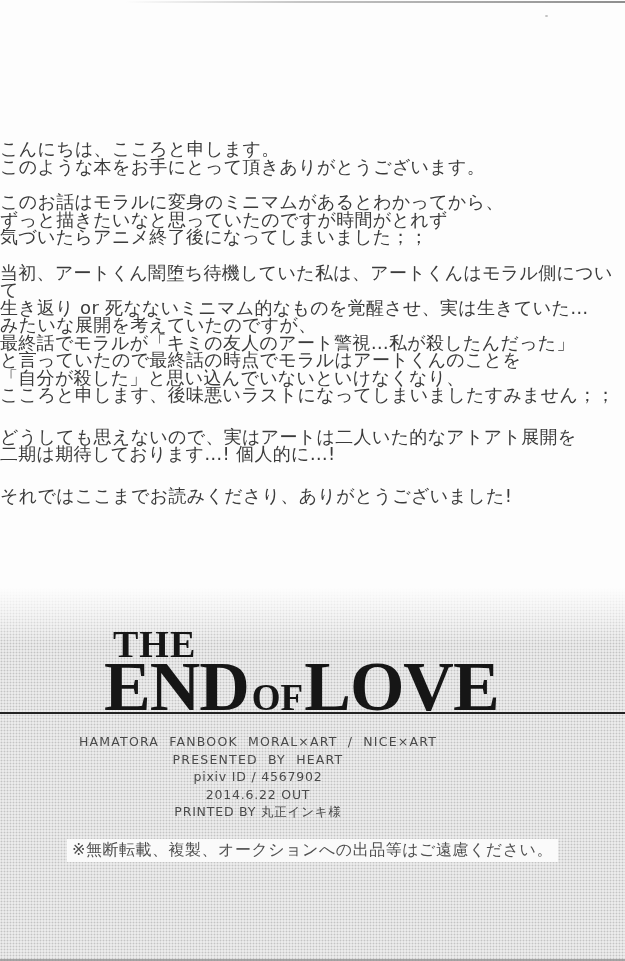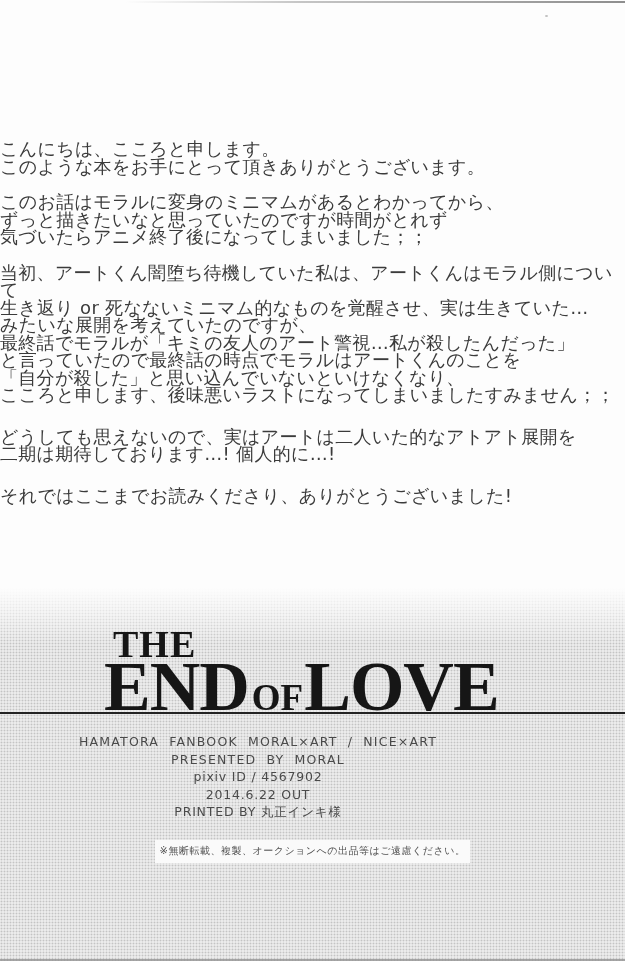--- a/index.html
+++ b/index.html
@@ -119,21 +119,21 @@
   .disclaimer-row {
     position: absolute;
     top: 839px; left: 0;
     width: 625px;
     text-align: center;
   }
   .disclaimer-row .band {
     display: inline-block;
     background: #fafafa;
     color: #4f4f4f;
-    font-size: 10px;
+    font-size: 16px;
     line-height: 14px;
     padding: 4px 5px 5px;
     letter-spacing: 0.5px;
   }
 </style>
 </head>
 <body>
 
 <div class="page">
 
@@ -171,21 +171,21 @@
   <div class="bottom-section"></div>
 
   <div class="title-block">
     <div class="title-the">THE</div>
     <div class="title-main"><span>END</span><span class="of">OF</span><span>LOVE</span></div>
   </div>
   <div class="title-rule"></div>
 
   <div class="credits">
     <div class="wide">HAMATORA FANBOOK MORAL×ART / NICE×ART</div>
-    <div class="wide">PRESENTED BY MORAL</div>
+    <div class="wide">PRESENTED BY HEART</div>
     <div>pixiv ID / 4567902</div>
     <div>2014.6.22 OUT</div>
     <div>PRINTED BY 丸正インキ様</div>
   </div>
 
   <div class="disclaimer-row">
     <span class="band">※無断転載、複製、オークションへの出品等はご遠慮ください。</span>
   </div>
 
   <div class="bottom-edge-line"></div>

